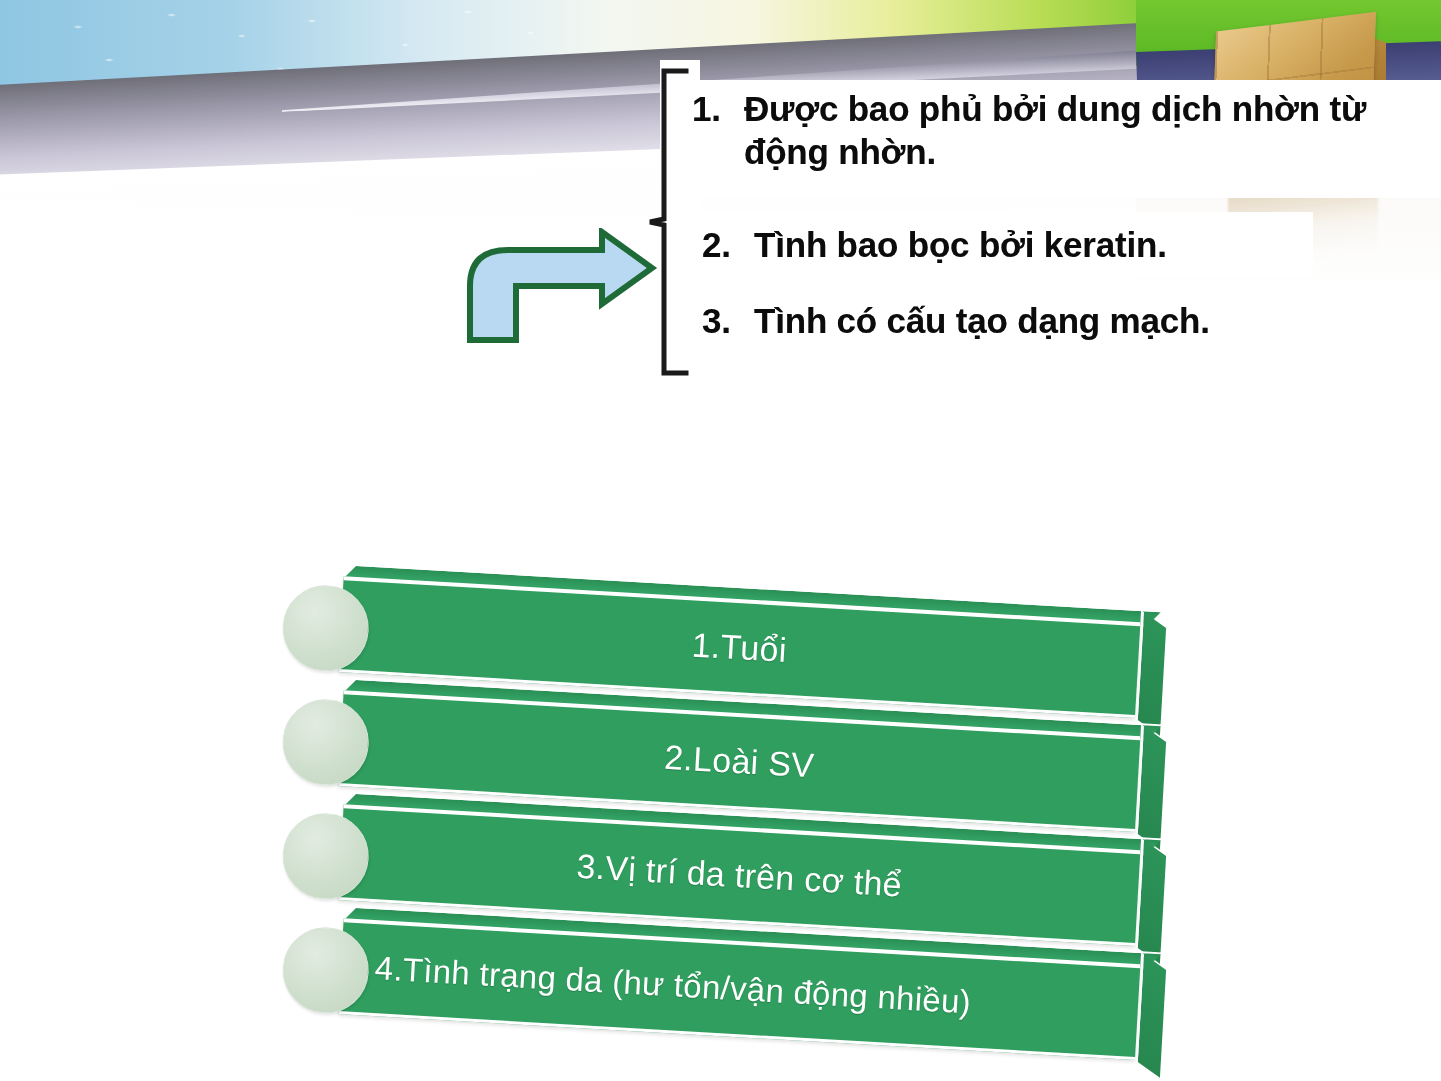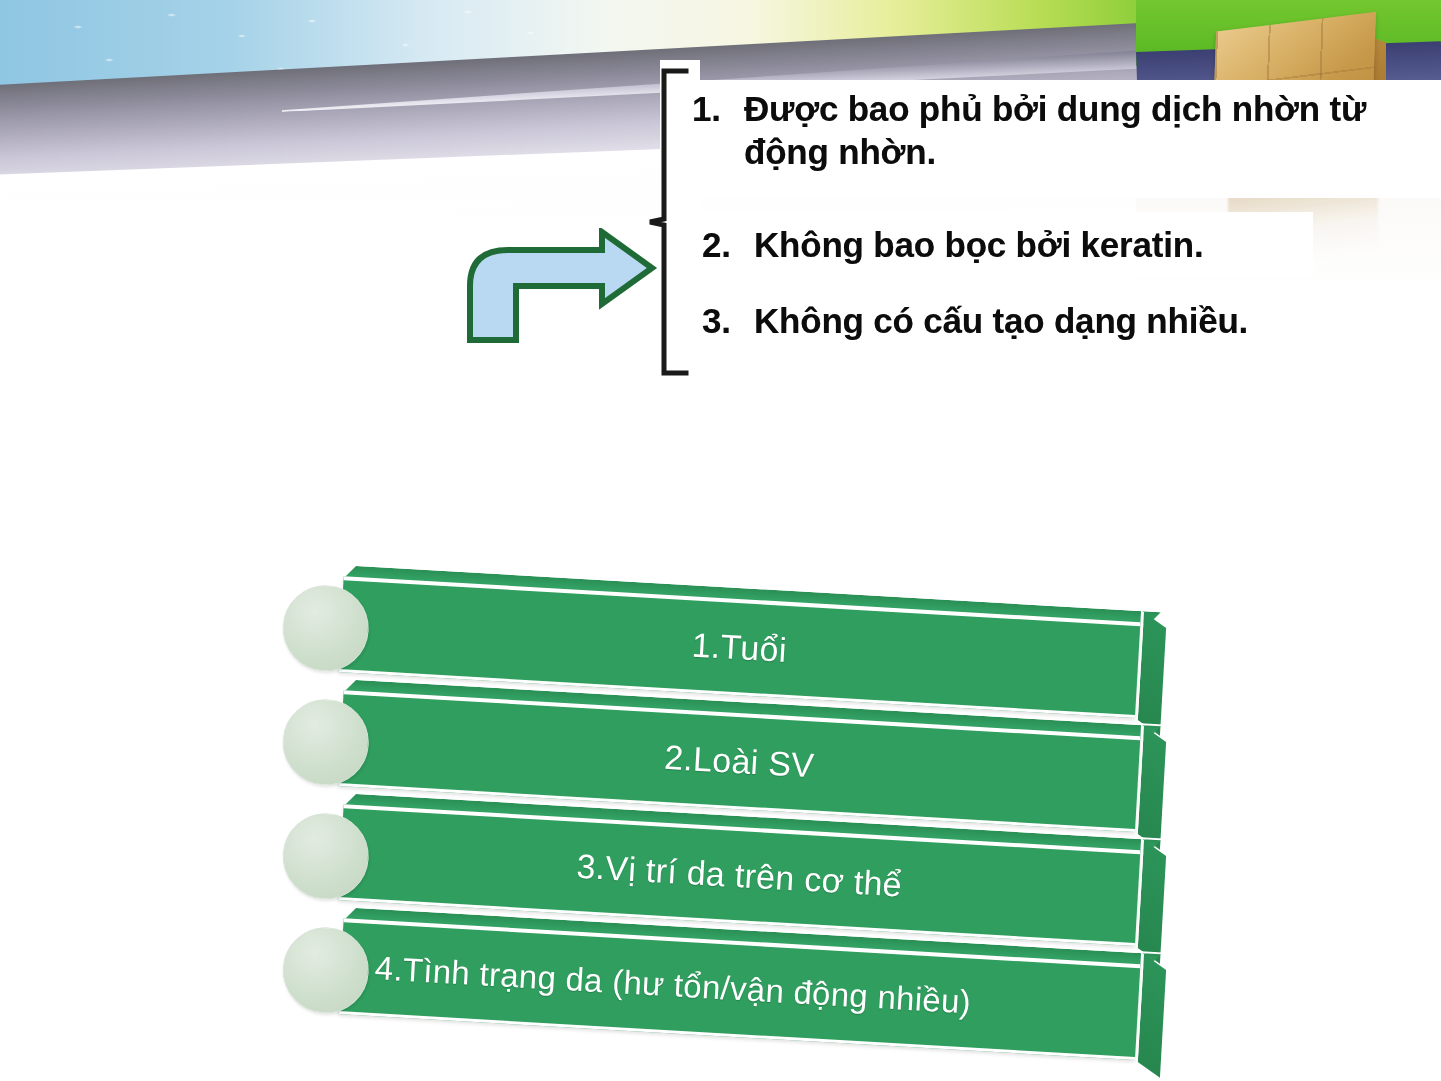--- a/index.html
+++ b/index.html
@@ -269,25 +269,25 @@
     </svg>
   </div>
 
   <div class="list">
     <div class="li" id="li-1">
       <span class="num">1.</span>
       <span class="txt">Được bao phủ bởi dung dịch nhờn từ động nhờn.</span>
     </div>
     <div class="li" id="li-2">
       <span class="num">2.</span>
-      <span class="txt">Không bao bọc bởi keratin.</span>
+      <span class="txt">Tình bao bọc bởi keratin.</span>
     </div>
     <div class="li" id="li-3">
       <span class="num">3.</span>
-      <span class="txt">Không có cấu tạo dạng nhiều.</span>
+      <span class="txt">Tình có cấu tạo dạng mạch.</span>
     </div>
   </div>
 
   <div class="bent-arrow">
     <svg width="200" height="118" viewBox="0 0 200 118" xmlns="http://www.w3.org/2000/svg">
       <path d="M8 112 L8 58 Q8 22 46 22 L140 22 L140 4 L190 40 L140 76 L140 58 L54 58 L54 112 Z" fill="#b9d9f2" stroke="#1f6b37" stroke-width="6" stroke-linejoin="miter" stroke-linecap="square"></path>
     </svg>
   </div>
 
   <div class="banner-stack">

